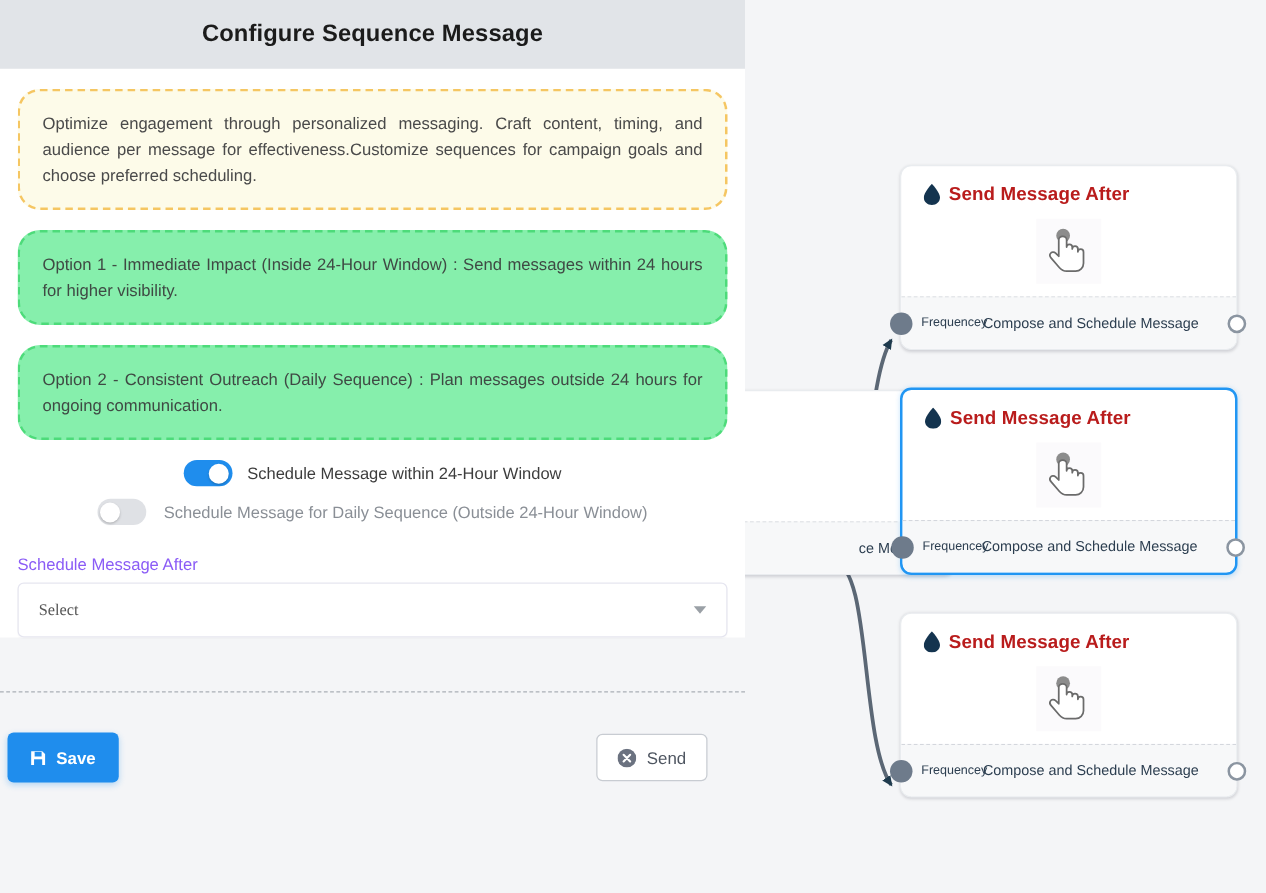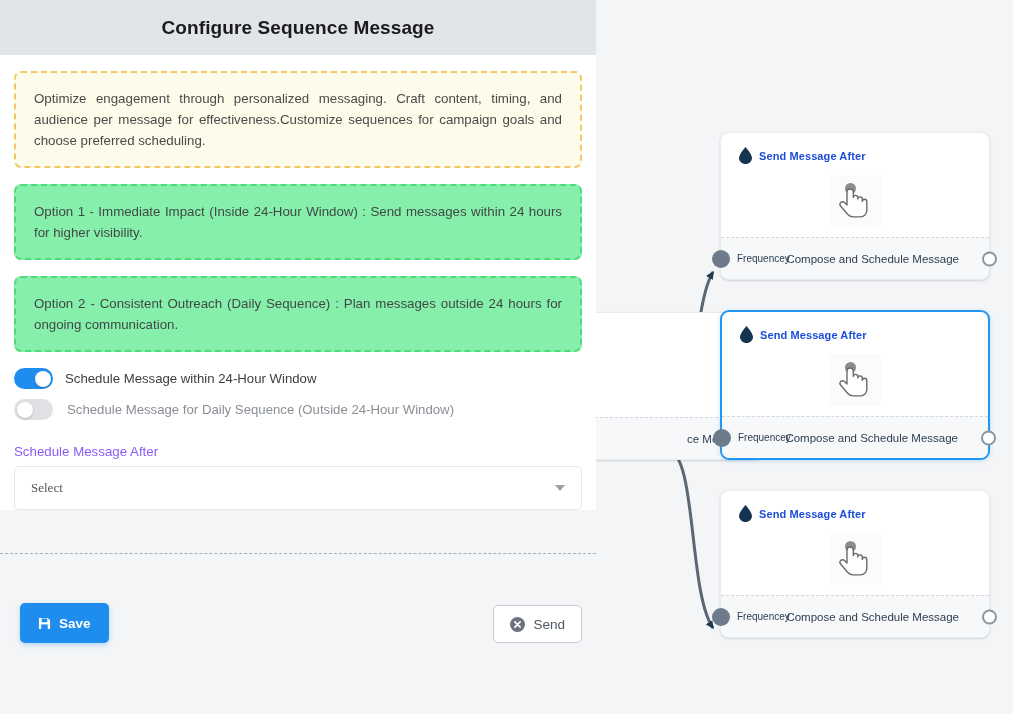--- a/index.html
+++ b/index.html
@@ -27,24 +27,24 @@
     border-radius: 9px;
     border: 1px solid #e9ecef;
     box-shadow: 0 1px 3px rgba(16,24,40,.10), 0 1px 2px rgba(16,24,40,.06);
   }
   .node.selected {
     border: 2px solid #2196f3;
     box-shadow: 0 1px 4px rgba(33,150,243,.25);
   }
   .node-body { height: 104px; position: relative; }
   .node-title {
-    display: flex; align-items: center; gap: 7px;
+    display: flex; align-items: flex-start; gap: 7px;
     padding: 14px 0 0 18px;
-    color: #1d4ed8;
-    font-size: 11px;
+    color: #b91c1c;
+    font-size: 15px;
     font-weight: bold;
     letter-spacing: .1px;
   }
   .drop-icon { display: block; }
   .hand-wrap {
     position: absolute; left: 0; right: 0; top: 42px;
     display: flex; justify-content: center;
   }
   .hand-box {
     width: 52px; height: 52px;
@@ -95,41 +95,41 @@
     background: #e1e4e8;
     display: flex; align-items: center; justify-content: center;
   }
   #panel-header .title {
     font-size: 19px; font-weight: bold; color: #1b1b1b;
     letter-spacing: .1px;
   }
   #panel-body { padding: 16px 14px 0 14px; }
 
   .callout {
-    border-radius: 7px;
+    border-radius: 18px;
     padding: 15px 18px;
     font-size: 13.3px;
     line-height: 1.58;
     text-align: justify;
     color: #4a4a4a;
     margin-bottom: 16px;
   }
   .callout.info {
     background: #fdfbe9;
     border: 2px dashed #f5c662;
   }
   .callout.ok {
     background: #86efac;
     border: 2px dashed #4ddb7a;
     color: #3f4a44;
   }
 
   .switch-row {
     display: flex; align-items: center; gap: 12px;
-    margin: 0 0 10px 0; padding-left: 0;
+    margin: 0 0 10px 0; padding-left: 0; justify-content: center;
   }
   .switch-row.second { margin-bottom: 0; gap: 14px; }
   .switch {
     width: 39px; height: 21px; border-radius: 11px;
     position: relative; flex: none;
   }
   .switch.on  { background: #1f8ded; }
   .switch.off { background: #dfe1e5; }
   .switch .knob {
     position: absolute; top: 2.5px;
@@ -165,24 +165,24 @@
     border-left: 5px solid transparent;
     border-right: 5px solid transparent;
     border-top: 6px solid #9aa0a6;
   }
 
   #panel-divider {
     position: absolute; left: 0; right: 0; top: 553px;
     border-top: 1px dashed #a9afb6;
   }
   #panel-actions {
-    position: absolute; left: 0; right: 0; top: 553px;
+    position: absolute; left: 0; right: 16px; top: 553px;
     height: 90px;
-    padding: 16px 14px 0 20px;
-    display: flex; align-items: flex-end; justify-content: space-between;
+    padding: 16px 14px 0 6px;
+    display: flex; align-items: center; justify-content: space-between;
   }
   .btn {
     display: inline-flex; align-items: center; gap: 8px;
     font-size: 13.5px; cursor: pointer;
   }
   .btn-save {
     background: #1f8ded; color: #fff;
     border: none; border-radius: 5px;
     padding: 0 18px; height: 40px;
     font-weight: bold;

